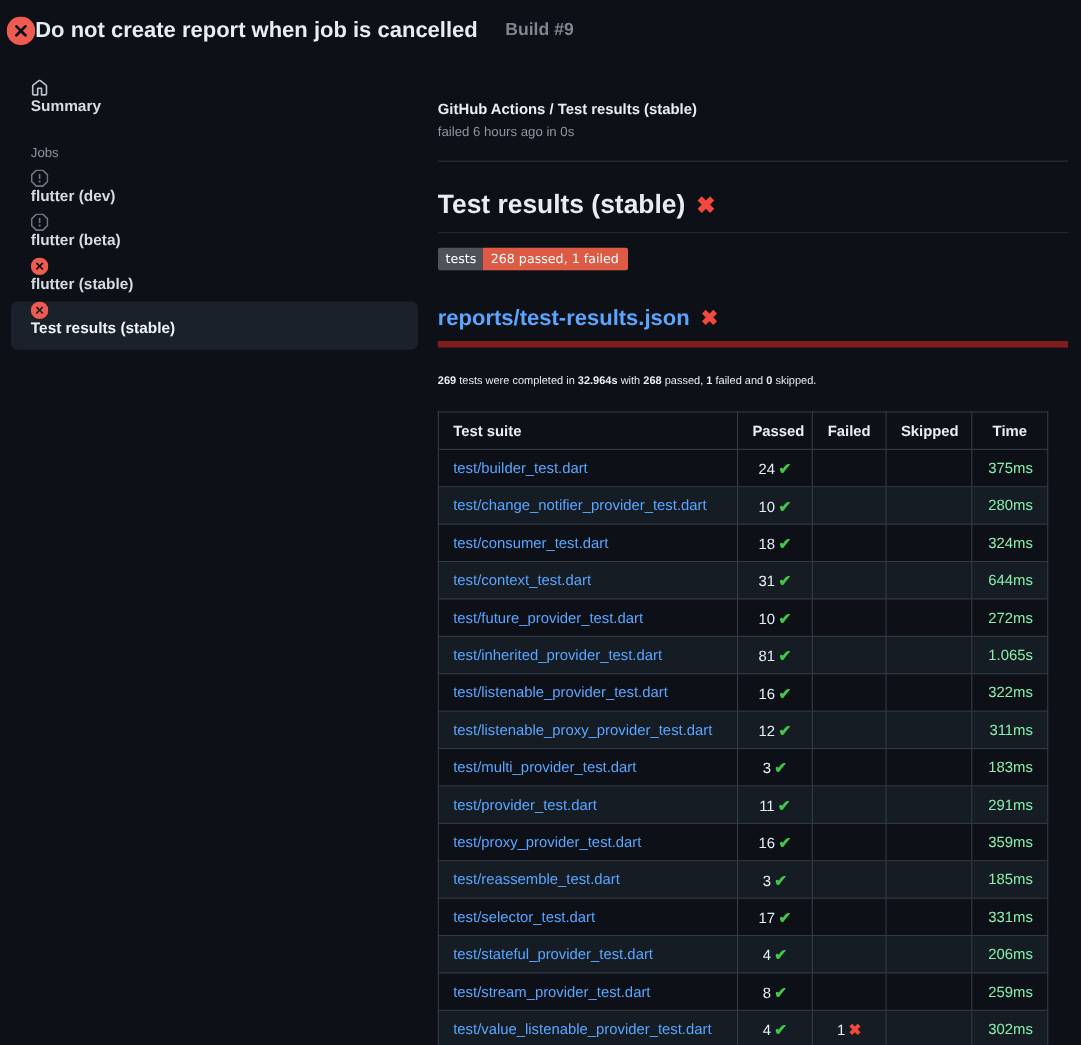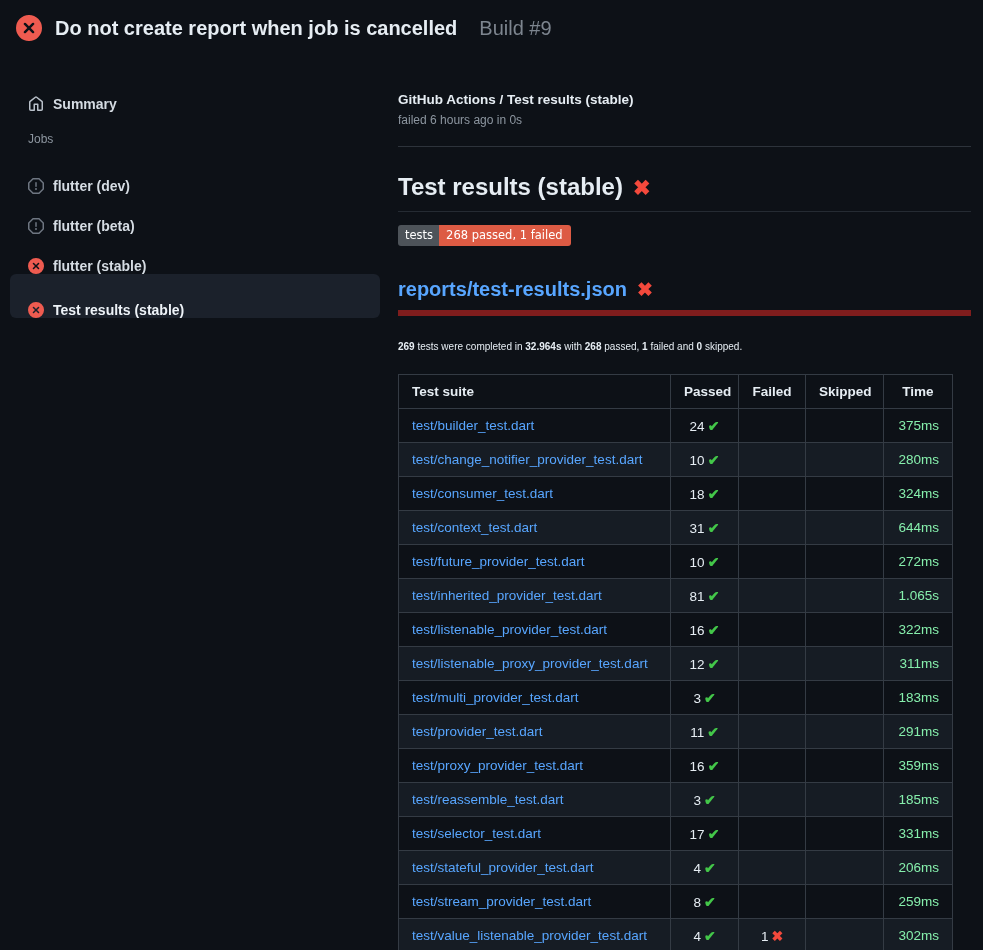--- a/index.html
+++ b/index.html
@@ -8,36 +8,36 @@
     width: 983px; height: 950px;
     overflow: hidden;
     background: #0d1117;
     color: #e6edf3;
     font-family: "Liberation Sans", sans-serif;
     font-size: 14px;
   }
   
   .top-header {
     display: flex; align-items: center;
-    height: 56px; padding: 0 16px; gap: 13px;
+    height: 56px; padding: 0 6px; 
   }
   .top-header .status-ico { width: 26px; height: 26px; flex: 0 0 auto; }
   .top-title { font-size: 20px; font-weight: 700; white-space: nowrap; }
-  .top-build { font-size: 20px; font-weight: 400; color: #7d858f; margin-left: 9px; }
+  .top-build { font-size: 16px; font-weight: 700; color: #7d858f; margin-left: 25px; }
 
   
   .layout { display: flex; align-items: flex-start; }
 
   
   .sidebar { width: 390px; flex: 0 0 390px; padding: 16px 10px 0 10px; }
   .side-item {
-    display: flex; align-items: flex-end;
+    display: flex; align-items: flex-start;
     height: 40px; padding: 0 12px 0 18px;
     border-radius: 6px; cursor: pointer;
-    font-weight: 600; color: #d5dce3;
+    font-weight: 600; color: #d5dce3; flex-direction: column;
   }
   .side-item .ico { width: 16px; height: 16px; margin-right: 9px; flex: 0 0 auto; display: inline-flex; }
   .side-item.selected { background: #1b212b; height: 44px; color: #eef3f8; font-weight: 700; }
   .side-section-label {
     color: #8d96a0; font-size: 12px; font-weight: 400;
     margin: 20px 0 8px 18px;
   }
 
   
   .main { flex: 1 1 auto; padding: 34px 12px 0 8px; min-width: 0; }

